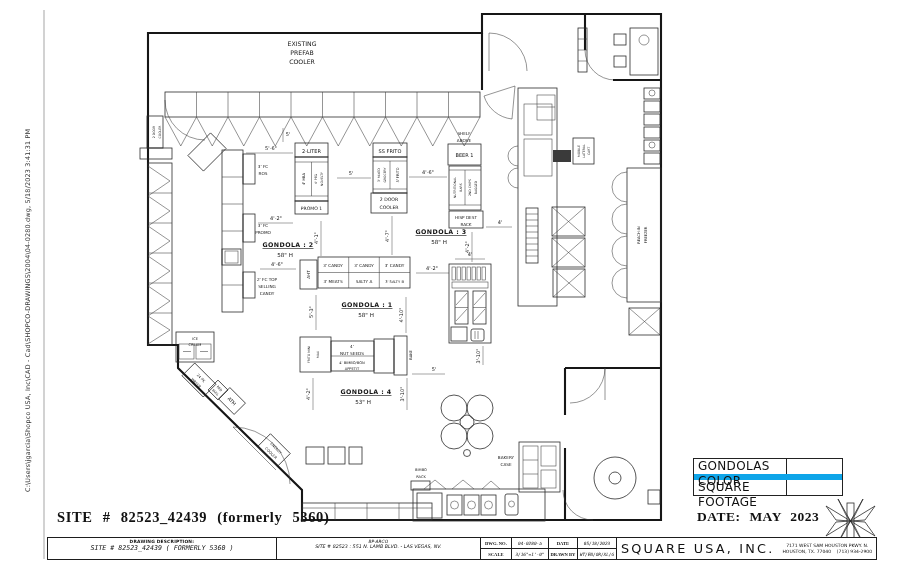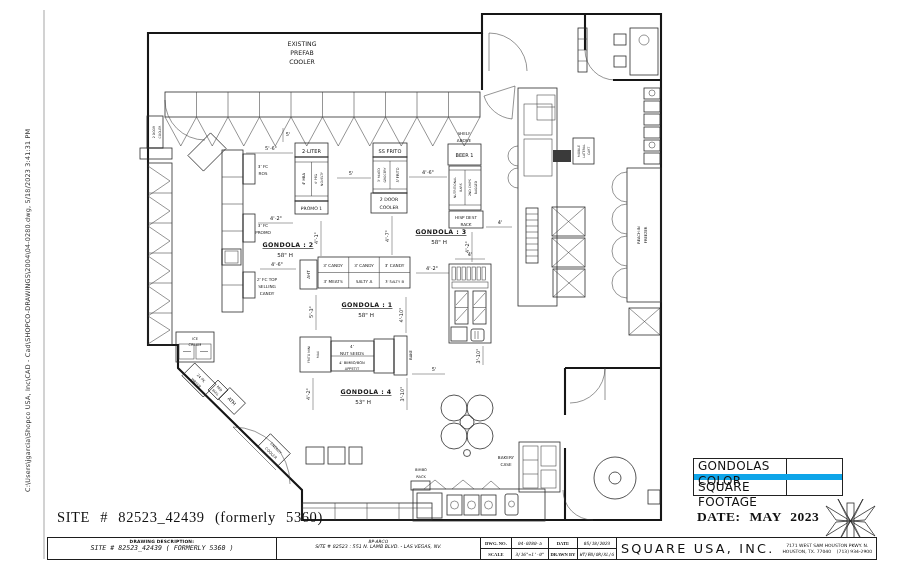--- a/index.html
+++ b/index.html
@@ -20,21 +20,21 @@
   .filepath{left:24px;top:492px;transform:rotate(-90deg);transform-origin:0 0;
     font-size:6.4px;color:#333;white-space:nowrap;letter-spacing:.2px;}
   
   .legend{left:693px;top:458px;width:148px;border:1px solid #222;font-size:12px;}
   .legend .row{display:flex;height:15px;line-height:15px;}
   .legend .row+.row{border-top:6px solid #0ea5e9;}
   .legend .lab{width:88px;padding-left:4px;border-right:1px solid #222;letter-spacing:.3px;}
   .legend .val{flex:1;}
   
   .site-big{left:57px;top:509px;font-family:"Liberation Serif",serif;font-size:14.5px;
-    font-weight:400;letter-spacing:.6px;word-spacing:6px;}
+    font-weight:700;letter-spacing:.6px;word-spacing:6px;}
   .date-big{left:697px;top:509px;font-family:"Liberation Serif",serif;font-size:13.5px;
     font-weight:600;letter-spacing:.5px;word-spacing:5px;}
   
   .tblock{left:47px;top:537px;width:830px;height:23px;border:1.2px solid #1d1d1d;
     display:flex;background:#fff;box-sizing:border-box;text-align:center;}
   .tb-cell{box-sizing:border-box;border-right:1px solid #1d1d1d;overflow:hidden;}
   .tb-desc{width:231px;padding:1px 3px;}
   .tb-desc .lab{font-size:4.4px;font-weight:bold;letter-spacing:.2px;}
   .tb-desc .val{font-size:6.6px;font-style:italic;font-family:"DejaVu Sans Mono",monospace;white-space:nowrap;}
   .tb-client{width:206px;padding:1px 4px;}

